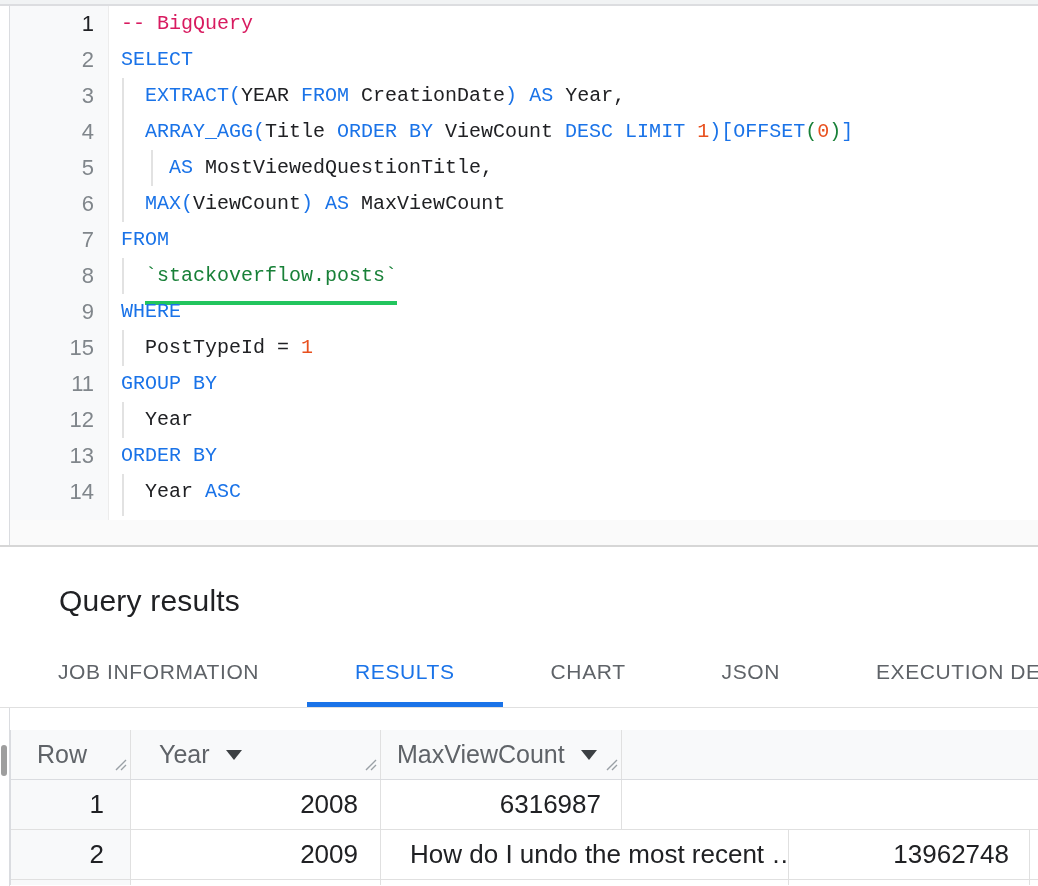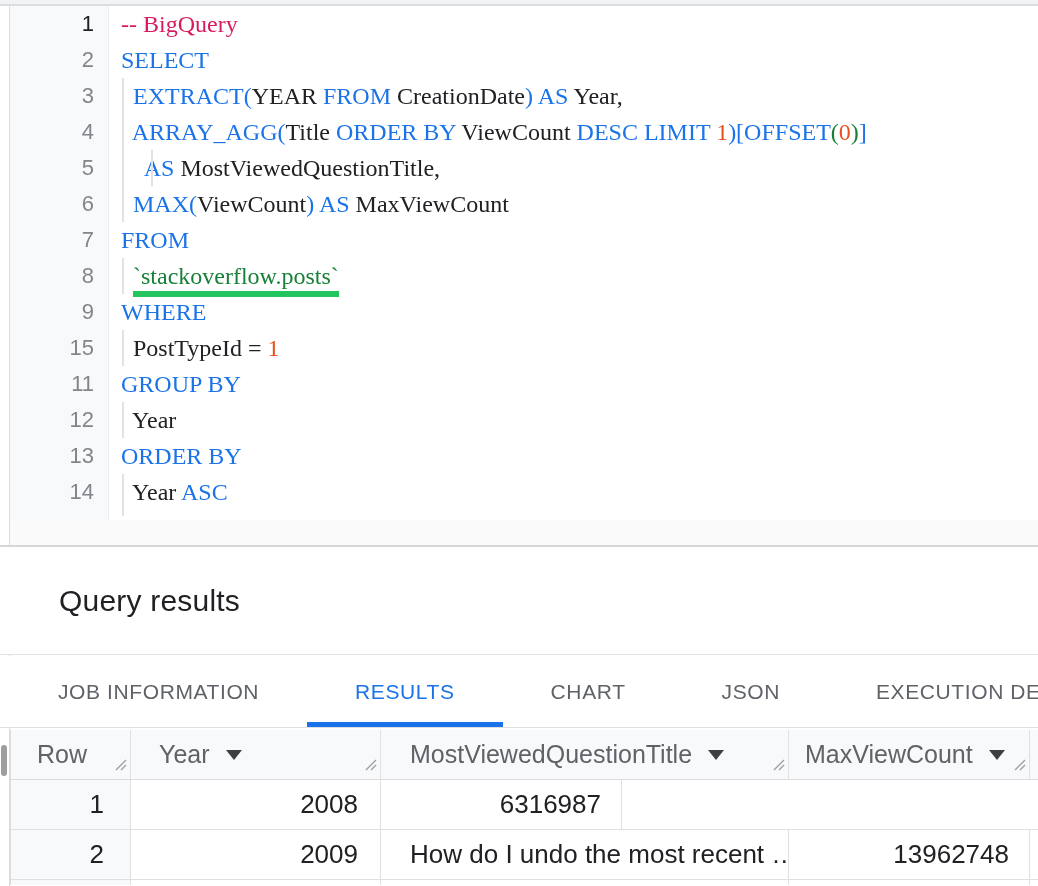--- a/index.html
+++ b/index.html
@@ -18,44 +18,44 @@
   .code-line { display:flex; height:36px; }
   .code-line.filler { height:10px; }
   .gutter {
     flex:none; width:99px; background:#f8f9fa; border-right:1px solid #ececec;
     text-align:right; padding-right:14px;
     font-size:22px; line-height:36px; color:#80868b;
   }
   .gutter.current { color:#202124; }
   .code {
     flex:1; padding-left:12px; white-space:pre;
-    font-family:Liberation Serif, serif;
-    font-size:24px; line-height:36px; color:#202124;
-  }
-  .tableref { border-bottom:6px solid #22c55e; padding-bottom:2px; }
+    font-family:Liberation Mono, monospace;
+    font-size:20px; line-height:36px; color:#202124;
+  }
+  .tableref { border-bottom:4px solid #22c55e; padding-bottom:14px; }
   .guide { position:absolute; width:1.5px; background:#e2e2e2; }
   .g1 { left:112px; top:72px;  height:144px; }
   .g2 { left:141px; top:144px; height:36px;  }
   .g3 { left:112px; top:252px; height:36px;  }
   .g4 { left:112px; top:324px; height:36px;  }
   .g5 { left:112px; top:396px; height:36px;  }
   .g6 { left:112px; top:468px; height:42px;  }
 
   .editor-bottom-band { position:absolute; top:520px; left:10px; width:1028px; height:25px; background:#fafafa; }
   .panel-divider { position:absolute; top:545px; left:0; width:1038px; height:2px; background:#d6d6d6; }
 
   
   .results-header {
     position:absolute; top:547px; left:0; width:1038px; height:108px;
     border-bottom:1px solid #e3e3e3; background:#fff; display:flex; align-items:center;
   }
   .results-title { font-size:30px; font-weight:400; color:#202124; margin-left:59px; letter-spacing:0.2px; }
 
   .tabbar {
-    position:absolute; top:656px; left:0; width:1038px; height:72px;
+    position:absolute; top:636px; left:0; width:1038px; height:72px;
     border-bottom:1px solid #e0e0e0; display:flex; padding-left:10px; background:#fff;
   }
   .tab {
     position:relative; height:100%; padding:0 48px; display:flex; align-items:center;
     font-size:21px; font-weight:500; letter-spacing:0.6px; color:#5f6368;
     white-space:nowrap; cursor:pointer;
   }
   .tab.active { color:#1a73e8; }
   .tab-indicator { position:absolute; left:0; right:0; bottom:0; height:5px; background:#1a73e8; }
 
@@ -199,27 +199,20 @@
                 <path d="M3 13 L13 3 M8 13 L13 8" stroke="#9aa0a6" stroke-width="1.4" fill="none"></path>
               </svg></div>
           </div>
           <div class="tcell col-1">
             <span>Year</span>
             <div class="sort-caret"></div>
             <div class="resize-handle"><svg width="14" height="14" viewBox="0 0 14 14">
                 <path d="M3 13 L13 3 M8 13 L13 8" stroke="#9aa0a6" stroke-width="1.4" fill="none"></path>
               </svg></div>
           </div>
-          <div class="tcell col-2">
-            <span>MostViewedQuestionTitle</span>
-            <div class="sort-caret"></div>
-            <div class="resize-handle"><svg width="14" height="14" viewBox="0 0 14 14">
-                <path d="M3 13 L13 3 M8 13 L13 8" stroke="#9aa0a6" stroke-width="1.4" fill="none"></path>
-              </svg></div>
-          </div>
           <div class="tcell col-3">
             <span>MaxViewCount</span>
             <div class="sort-caret"></div>
             <div class="resize-handle"><svg width="14" height="14" viewBox="0 0 14 14">
                 <path d="M3 13 L13 3 M8 13 L13 8" stroke="#9aa0a6" stroke-width="1.4" fill="none"></path>
               </svg></div>
           </div>
           <div class="tcell col-stub"></div>
         </div>
         <div class="trow">

